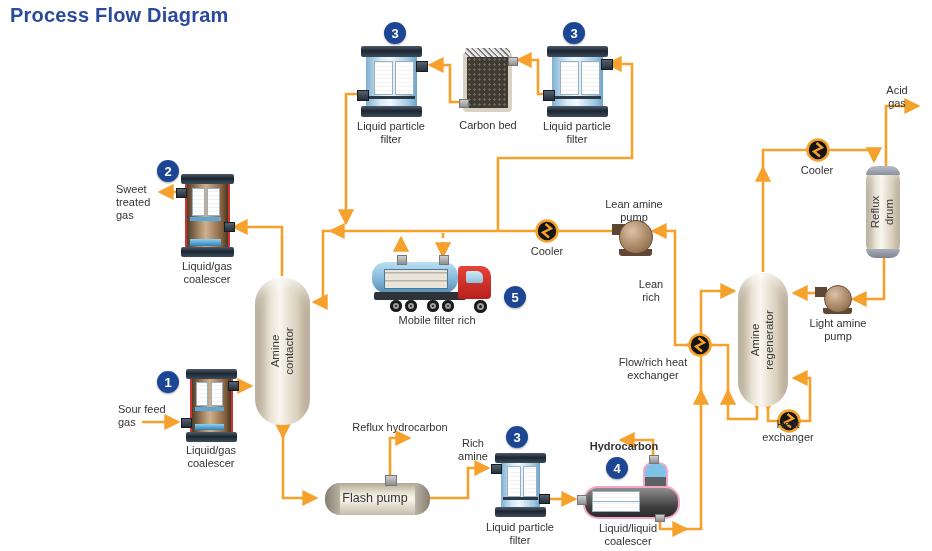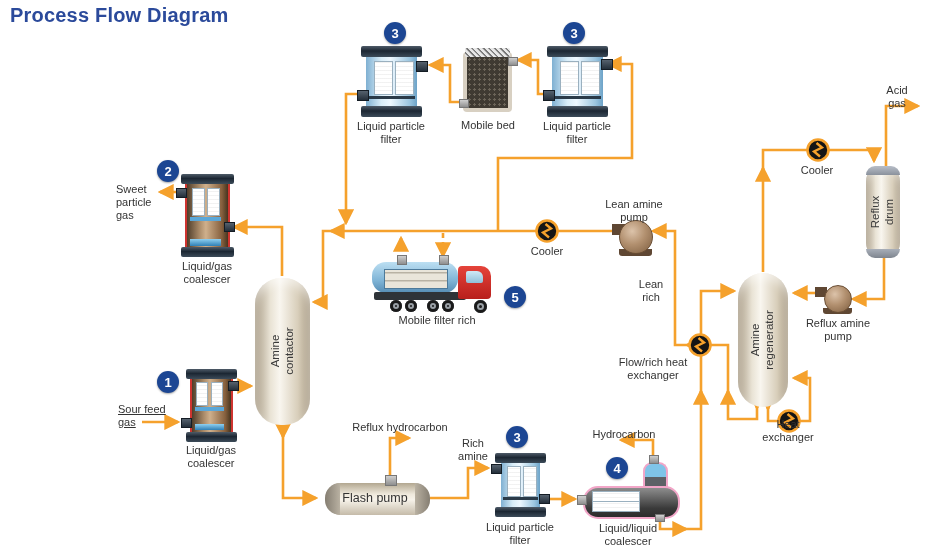--- a/index.html
+++ b/index.html
@@ -263,55 +263,55 @@
 
   <div class="badge" style="left:168px;top:382px;">1</div>
   <div class="badge" style="left:168px;top:171px;">2</div>
   <div class="badge" style="left:395px;top:33px;">3</div>
   <div class="badge" style="left:574px;top:33px;">3</div>
   <div class="badge" style="left:517px;top:437px;">3</div>
   <div class="badge" style="left:617px;top:468px;">4</div>
   <div class="badge" style="left:515px;top:297px;">5</div>
 
   <div class="lbl" style="left:116px;top:183px;">Sweet
-particle
+treated
 gas</div>
-  <div class="lbl" style="left:118px;top:403px;text-decoration:underline;">Sour feed
+  <div class="lbl" style="left:118px;top:403px;">Sour feed
 gas</div>
   <div class="lbl ctr" style="left:207px;top:260px;">Liquid/gas
 coalescer</div>
   <div class="lbl ctr" style="left:211px;top:444px;">Liquid/gas
 coalescer</div>
   <div class="vlabel" style="left:283px;top:351px;">Amine
 contactor</div>
   <div class="lbl ctr" style="left:391px;top:120px;">Liquid particle
 filter</div>
   <div class="lbl ctr" style="left:577px;top:120px;">Liquid particle
 filter</div>
-  <div class="lbl ctr" style="left:488px;top:119px;">Mobile bed</div>
+  <div class="lbl ctr" style="left:488px;top:119px;">Carbon bed</div>
   <div class="lbl ctr" style="left:437px;top:314px;">Mobile filter rich</div>
   <div class="lbl ctr" style="left:547px;top:245px;">Cooler</div>
   <div class="lbl ctr" style="left:817px;top:164px;">Cooler</div>
   <div class="lbl ctr" style="left:634px;top:198px;">Lean amine
 pump</div>
   <div class="lbl ctr" style="left:651px;top:278px;">Lean
 rich</div>
   <div class="lbl ctr" style="left:653px;top:356px;">Flow/rich heat
 exchanger</div>
   <div class="vlabel" style="left:763px;top:340px;">Amine
 regenerator</div>
-  <div class="lbl ctr" style="left:838px;top:317px;">Reflux amine
+  <div class="lbl ctr" style="left:838px;top:317px;">Light amine
 pump</div>
   <div class="lbl ctr" style="left:788px;top:418px;">Heat
 exchanger</div>
   <div class="vlabel" style="left:883px;top:212px;">Reflux drum</div>
   <div class="lbl ctr" style="left:897px;top:84px;">Acid gas</div>
   <div class="lbl ctr" style="left:400px;top:421px;">Reflux hydrocarbon</div>
   <div class="lbl ctr" style="left:473px;top:437px;">Rich
 amine</div>
-  <div class="lbl ctr" style="left:624px;top:428px;">Hydrocarbon</div>
+  <div class="lbl ctr" style="left:624px;top:440px;font-weight:bold;">Hydrocarbon</div>
   <div class="lbl ctr" style="left:375px;top:491px;font-size:12.5px;z-index:3;">Flash pump</div>
   <div class="lbl ctr" style="left:520px;top:521px;">Liquid particle
 filter</div>
   <div class="lbl ctr" style="left:628px;top:522px;">Liquid/liquid
 coalescer</div>
 
 </div>
 
 </body></html>

